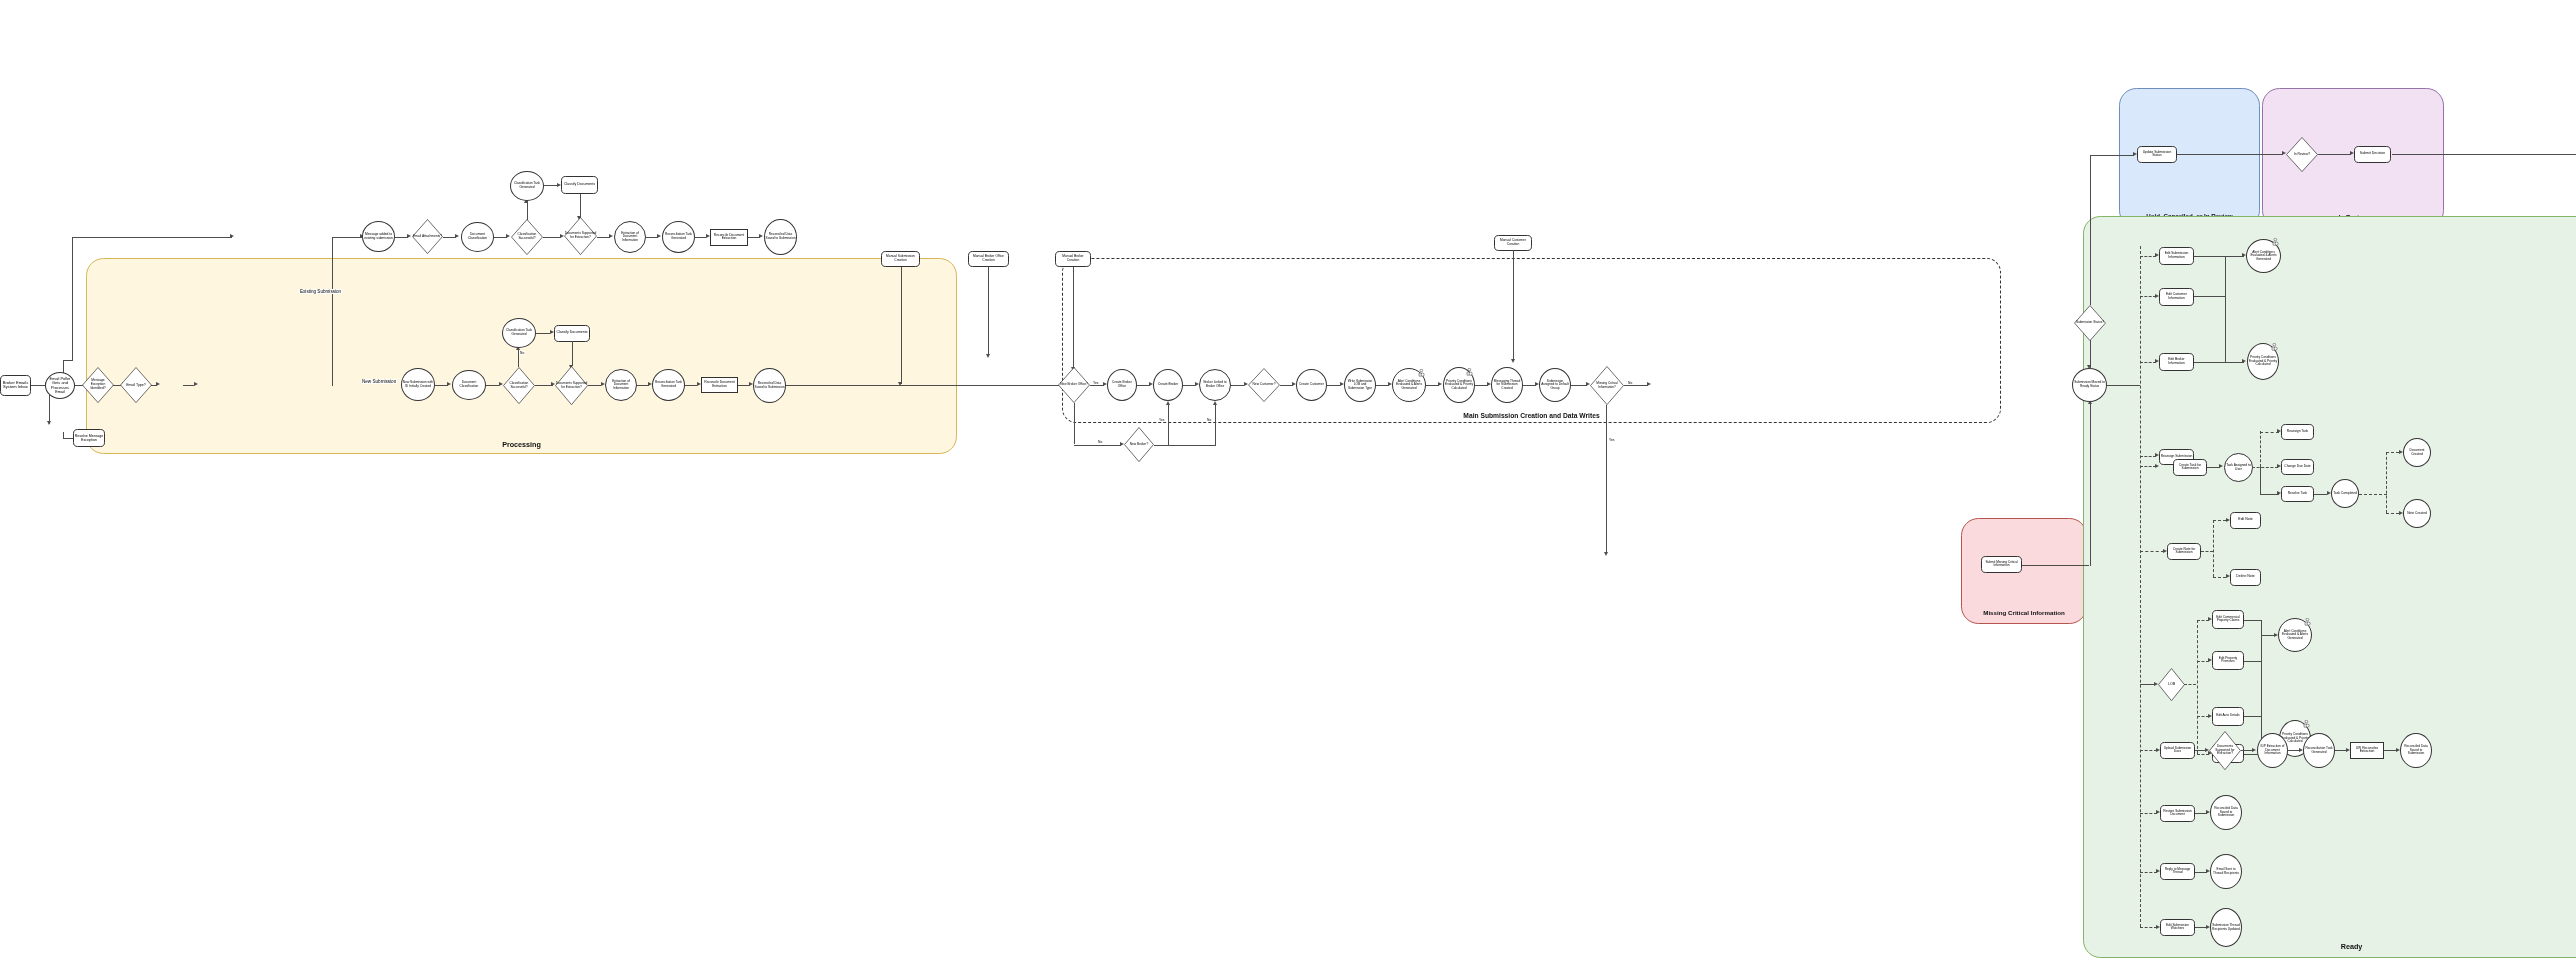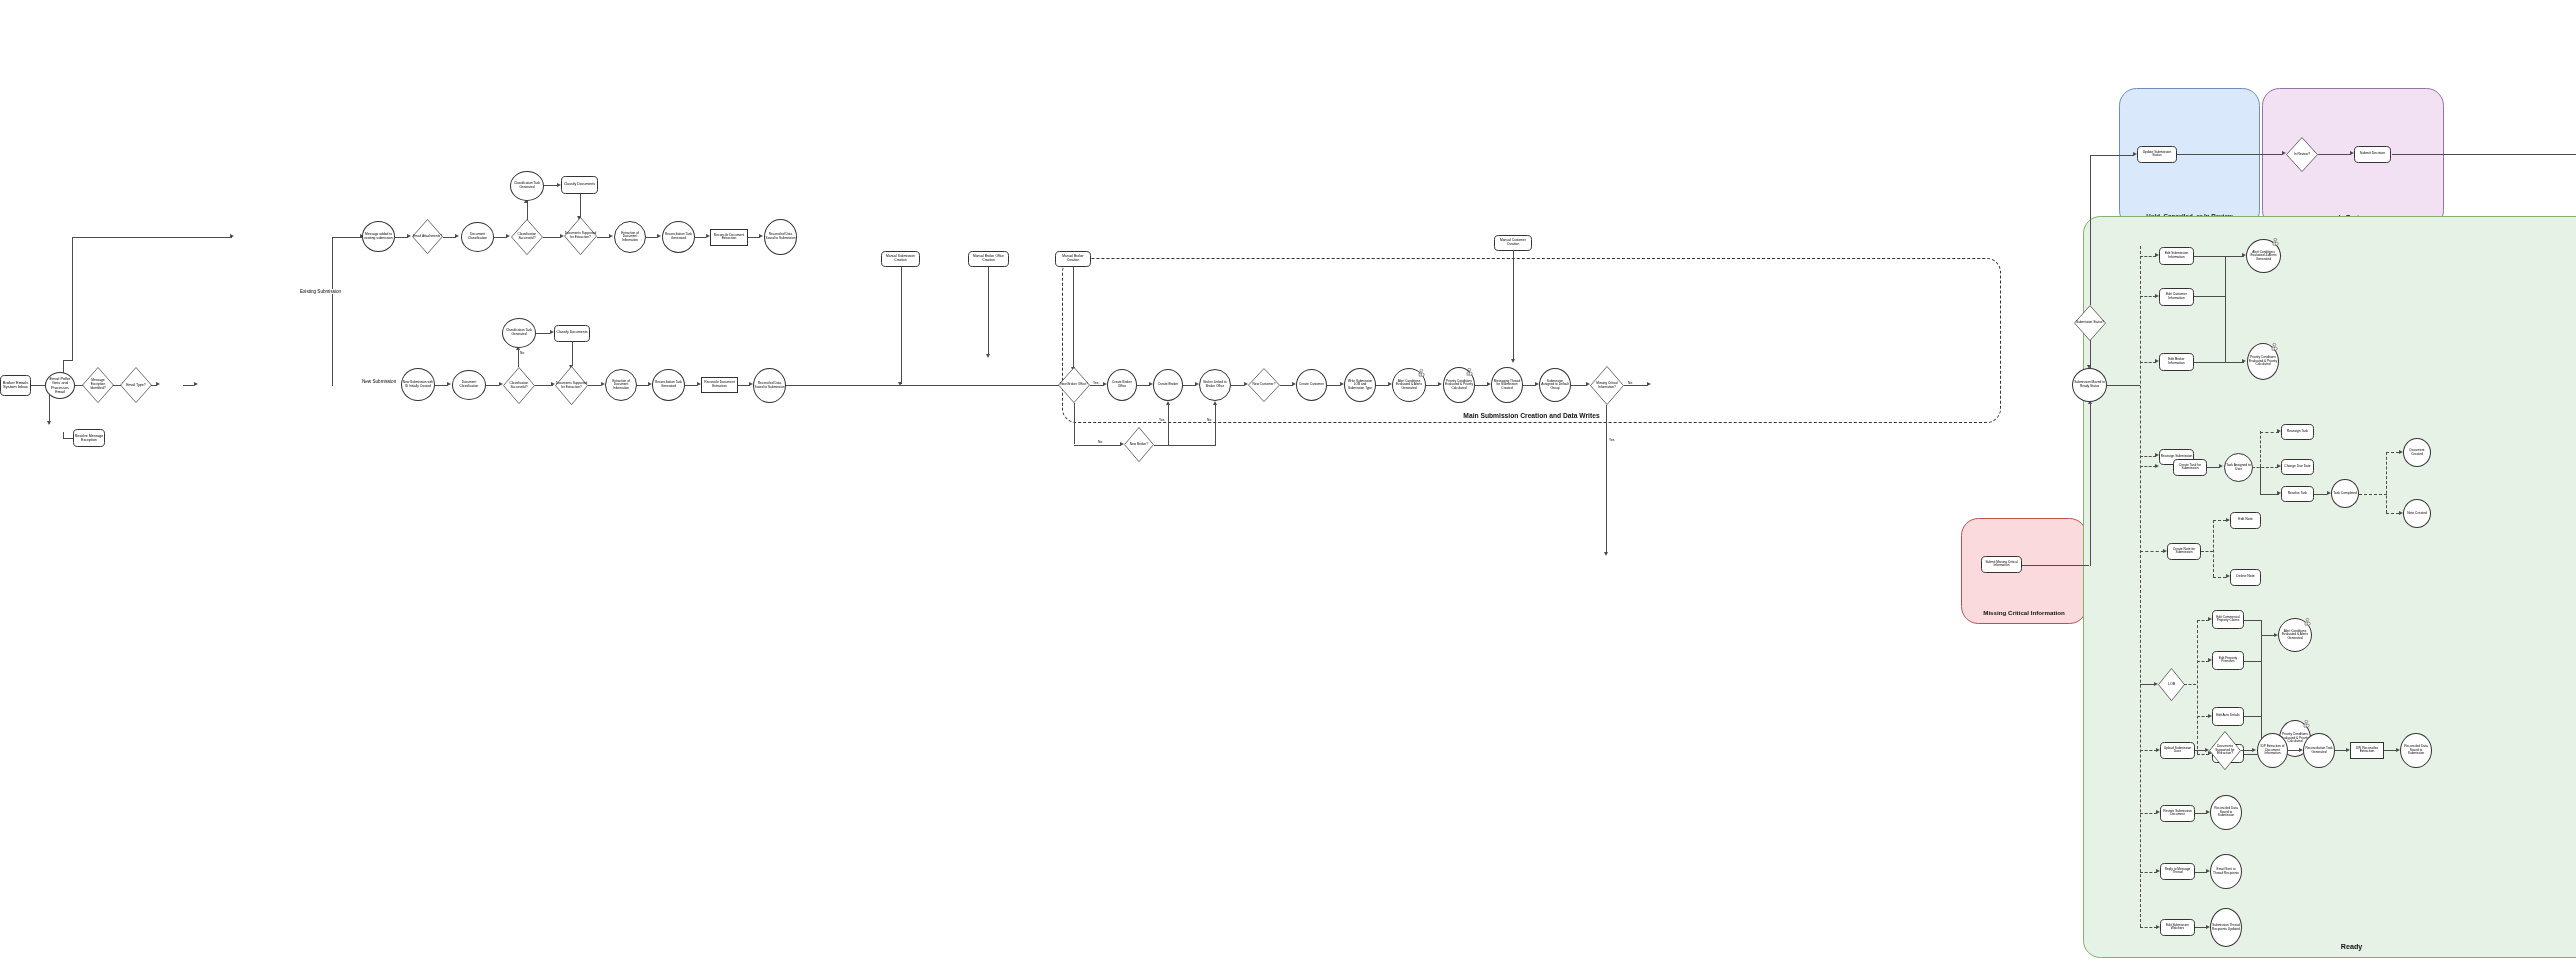--- a/index.html
+++ b/index.html
@@ -36,20 +36,23 @@
   .arrow.d{border-top:4.1px solid #4d4d4d;border-left:2.6px solid transparent;border-right:2.6px solid transparent;}
   .arrow.u{border-bottom:4.1px solid #4d4d4d;border-left:2.6px solid transparent;border-right:2.6px solid transparent;}
   .elabel{position:absolute;background:#fff;color:#000;padding:0 1px;white-space:nowrap;}
   .usr{position:absolute;width:6.7px;height:8.2px;}
 </style>
 </head>
 <body>
 
 <div id="canvas">
 
+  <div class="zone processing" style="left:86px;top:258px;width:871px;height:196px;">
+    <div class="zone-label" style="bottom:4.1px;font-size:7.2px;">Processing</div>
+  </div>
 
   <div class="zone dashedbox" style="left:1062px;top:258px;width:939px;height:165px;">
     <div class="zone-label" style="bottom:3.1px;font-size:6.7px;">Main Submission Creation and Data Writes</div>
   </div>
 
   <div class="zone err" style="left:1961px;top:518px;width:126px;height:106px;">
     <div class="zone-label" style="bottom:6.2px;font-size:6.2px;line-height:1.25;">Missing Critical Information</div>
   </div>
 
   <div class="zone hold" style="left:2119px;top:88px;width:141px;height:140px;">

